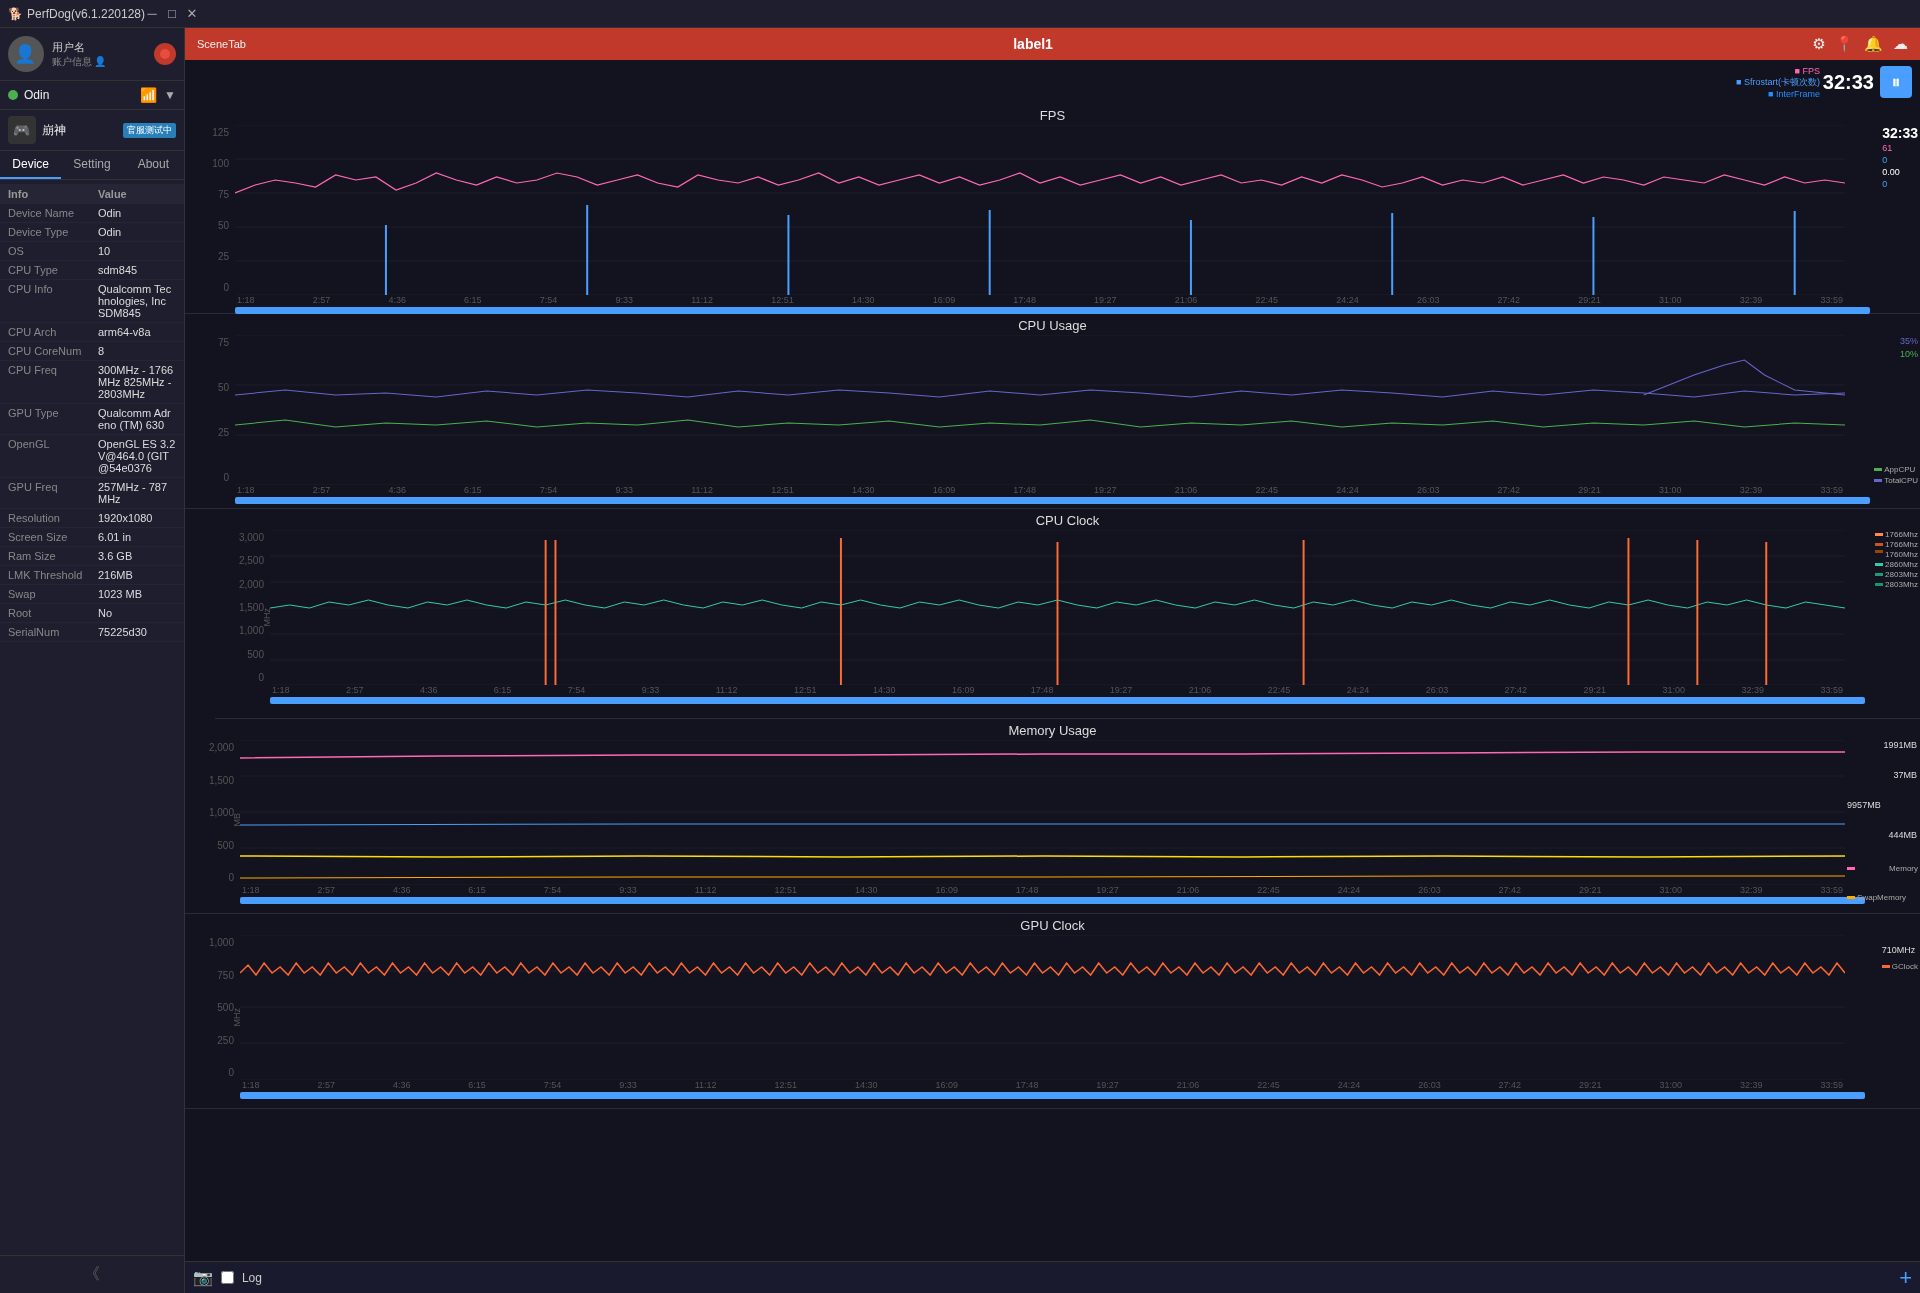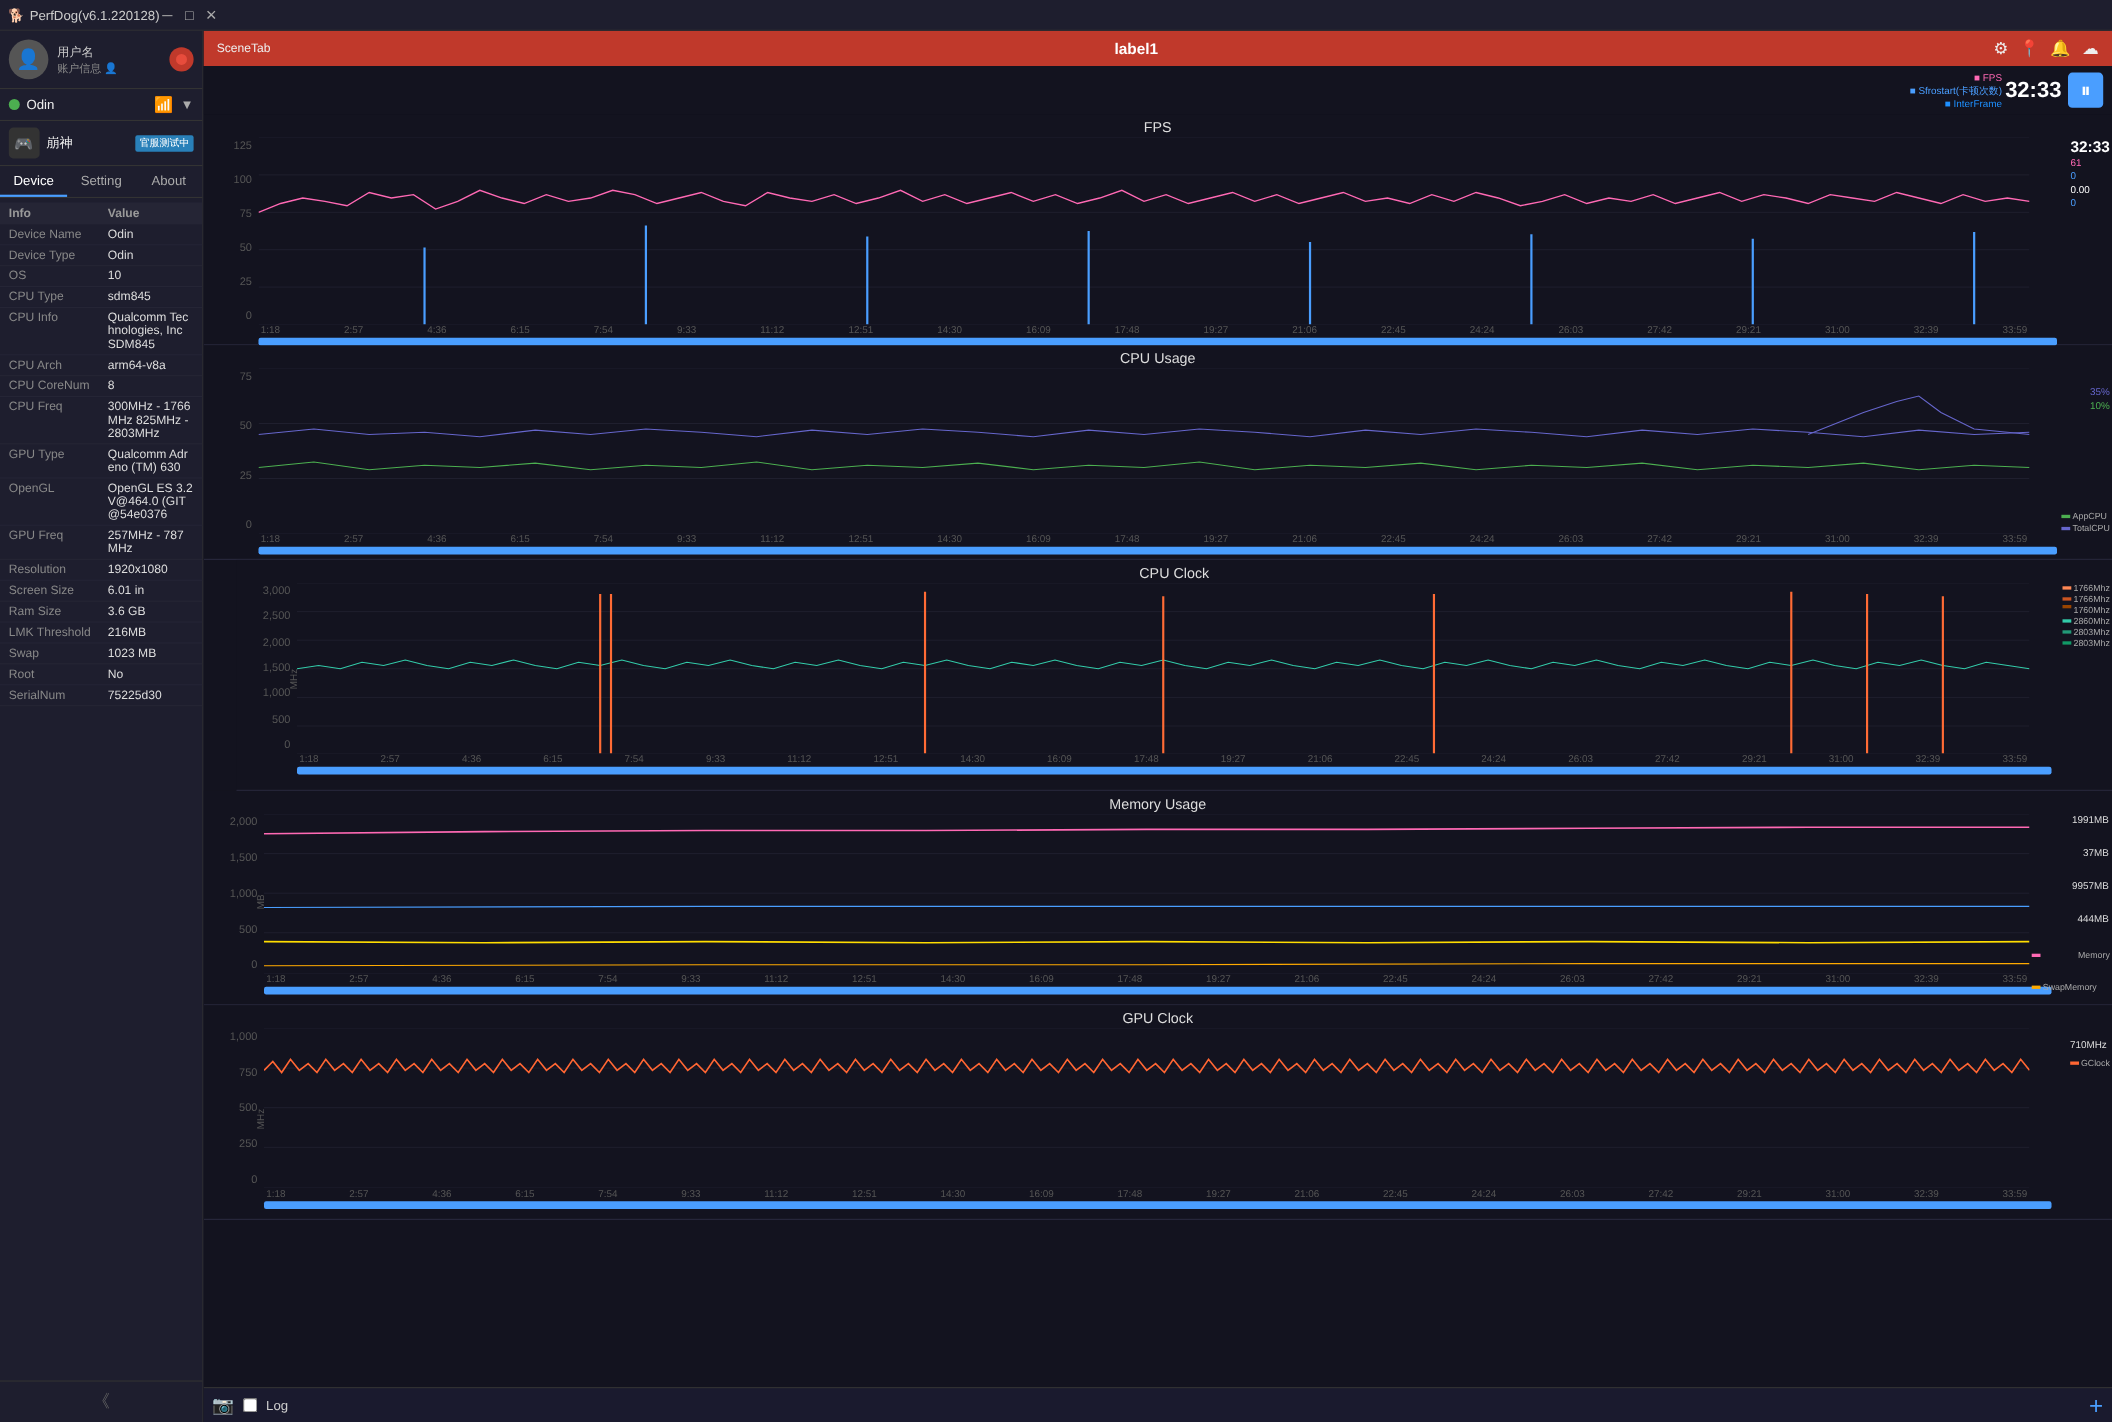--- a/index.html
+++ b/index.html
@@ -503,21 +503,21 @@
             <line x1="0" y1="50" x2="1600" y2="50" class="grid-line"></line>
             <line x1="0" y1="100" x2="1600" y2="100" class="grid-line"></line>
             <line x1="0" y1="150" x2="1600" y2="150" class="grid-line"></line>
 
             <polyline fill="none" stroke="#6666cc" stroke-width="1" points="0,60 50,55 100,60 150,58 200,62 250,56 300,60 350,55 400,58 450,62 500,56 550,60 600,55 650,58 700,62 750,56 800,60 850,55 900,58 950,62 1000,56 1050,60 1100,55 1150,58 1200,62 1250,56 1300,60 1350,55 1400,58 1450,62 1500,56 1550,60 1600,58"></polyline>
 
             <polyline fill="none" stroke="#4CAF50" stroke-width="1" points="0,90 50,85 100,92 150,88 200,90 250,86 300,92 350,88 400,90 450,85 500,92 550,88 600,90 650,86 700,92 750,88 800,90 850,85 900,92 950,88 1000,90 1050,86 1100,92 1150,88 1200,90 1250,86 1300,92 1350,88 1400,90 1450,86 1500,92 1550,88 1600,90"></polyline>
 
             <polyline fill="none" stroke="#6666cc" stroke-width="1" points="1400,60 1450,40 1480,30 1500,25 1520,40 1550,55 1580,58 1600,60"></polyline>
           </svg>
-          <div style="position:absolute;right:-73px;top:16px;font-size:9px;color:#ddd;display:flex;flex-direction:column;gap:3px;align-items:flex-end;">
+          <div style="position:absolute;right:-73px;top:1px;font-size:9px;color:#ddd;display:flex;flex-direction:column;gap:3px;align-items:flex-end;">
             <span style="color:#6666cc;">35%</span>
             <span style="color:#4CAF50;">10%</span>
           </div>
           <div style="position:absolute;right:-73px;bottom:0;font-size:9px;display:flex;flex-direction:column;gap:2px;">
             <div style="display:flex;align-items:center;gap:2px;">
                 <span style="width:8px;height:3px;background:#4CAF50;display:inline-block;"></span>
                 <span style="color:#aaa;font-size:8px;">AppCPU</span>
               </div>
             <div style="display:flex;align-items:center;gap:2px;">
                 <span style="width:8px;height:3px;background:#6666cc;display:inline-block;"></span>
@@ -663,21 +663,21 @@
 
             <polyline fill="none" stroke="#4a9eff" stroke-width="1" points="0,85 400,84 800,84 1200,84 1600,84"></polyline>
 
             <polyline fill="none" stroke="#ffaa00" stroke-width="1" points="0,138 400,137 800,137 1200,136 1600,136"></polyline>
 
             <polyline fill="none" stroke="#ffdd00" stroke-width="1.5" points="0,116 200,117 400,116 600,117 800,116 1000,117 1200,116 1400,117 1600,116"></polyline>
           </svg>
           <div style="position:absolute;right:-73px;top:0;font-size:8px;display:flex;flex-direction:column;gap:20px;align-items:flex-start;">
             <span style="color:#ddd;font-size:9px;text-align:right;width:70px;">1991MB</span>
             <span style="color:#ddd;font-size:9px;text-align:right;width:70px;">37MB</span>
-            <span style="color:#ddd;font-size:9px;text-align:right;width:70px;">9957MB</span>
+            <span style="color:#ddd;font-size:9px;width:70px;">9957MB</span>
             <span style="color:#ddd;font-size:9px;text-align:right;width:70px;">444MB</span>
             <div style="display:flex;align-items:center;gap:2px;margin-top:4px;">
                 <span style="width:8px;height:3px;background:#ff69b4;display:inline-block;"></span>
                 <span style="color:#aaa;font-size:8px;padding-left:32px;">Memory</span>
               </div>
             <div style="display:flex;align-items:center;gap:2px;">
                 <span style="width:8px;height:3px;background:#ffaa00;display:inline-block;"></span>
                 <span style="color:#aaa;font-size:8px;">SwapMemory</span>
               </div>
             <div style="display:flex;align-items:center;gap:2px;">

